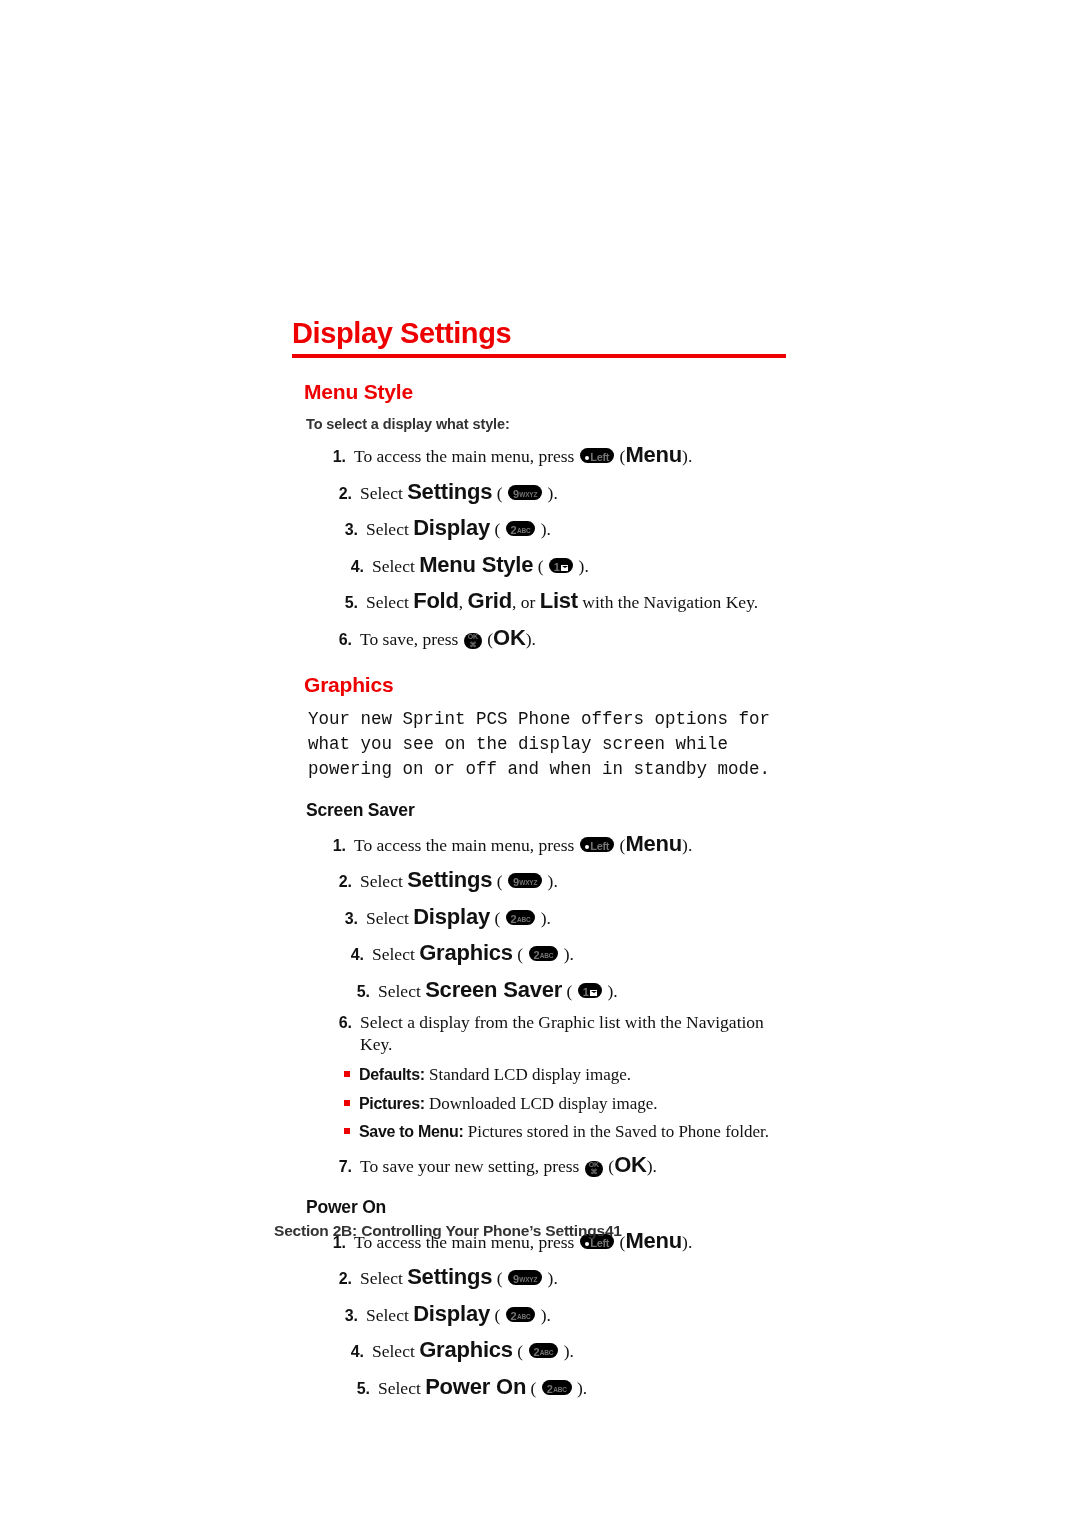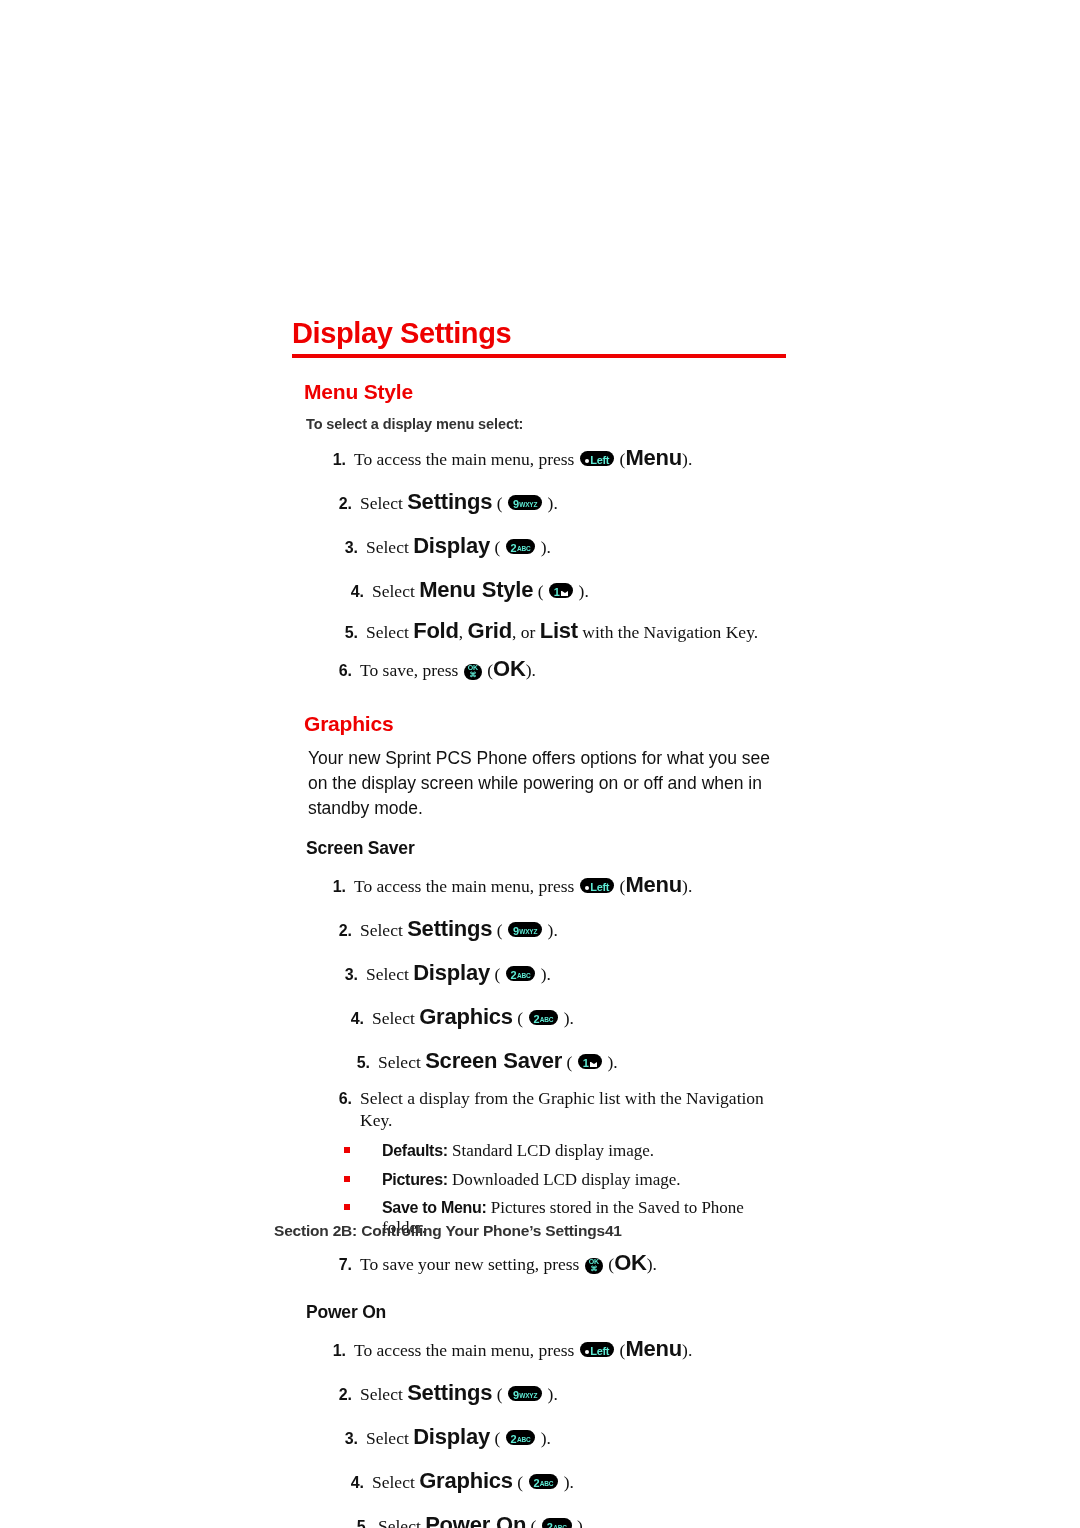--- a/index.html
+++ b/index.html
@@ -69,21 +69,21 @@
   .lead-in {
     font-family: "Liberation Sans", sans-serif;
     font-weight: bold;
     font-size: 14.5px;
     color: #333333;
     letter-spacing: -0.1px;
     margin: 12px 0 0 14px;
   }
 
   .para {
-    font-family: Liberation Sans, sans-serif;
+    font-family: Liberation Mono, monospace;
     font-size: 17.5px;
     line-height: 1.42;
     color: #111111;
     margin: 10px 0 0 16px;
     width: 470px;
   }
 
   
   .steps {
     margin: 9px 0 0 0;
@@ -123,29 +123,29 @@
   .ind-0 { margin-left: 28px; }
   .ind-1 { margin-left: 34px; }
   .ind-2 { margin-left: 40px; }
   .ind-3 { margin-left: 46px; }
   .ind-4 { margin-left: 52px; }
 
   
   .key {
     display: inline-block;
     background: #000000;
-    color: #5eead4;
+    color: #737373;
     border-radius: 9px;
     height: 15px;
     line-height: 15px;
     padding: 0 5px;
     vertical-align: 1px;
     white-space: nowrap;
     font-family: "Liberation Sans", sans-serif;
-    margin: 10px 1px;
+    margin: 0 1px;
   }
   .key .kmain {
     font-size: 11px;
     font-weight: bold;
     letter-spacing: -0.3px;
   }
   .key .ksub {
     font-size: 6.5px;
     font-weight: bold;
     letter-spacing: -0.2px;
@@ -211,21 +211,20 @@
   }
   .sub {
     display: flex;
     align-items: baseline;
     margin: 0 0 8px 0;
     font-family: "Liberation Serif", serif;
     font-size: 17px;
     line-height: 1.2;
     color: #111111;
     margin-left: 52px;
-    gap: 23px;
   }
   .sub-bullet {
     flex: 0 0 auto;
     width: 6px;
     height: 6px;
     background: #ee0000;
     margin-right: 9px;
     position: relative;
     top: -3px;
   }
@@ -256,21 +255,21 @@
 <body>
 
 <div class="page">
   <div class="content">
 
     <h1 class="h1-title">Display Settings</h1>
     <hr class="h1-rule">
 
     <div id="sections-host">
         <div class="h2-title">Menu Style</div>
-        <div class="lead-in">To select a display menu select:</div>
+        <div class="lead-in">To select a display what style:</div>
         <ul class="steps">
           <li class="step ind-0">
             <span class="step-num">1.</span>
             <span class="step-body">To access the main menu, press <span class="key"><span class="kdot"></span><span class="kmain">Left</span></span> (<span class="b">Menu</span>).</span>
           </li>
           <li class="step ind-1">
             <span class="step-num">2.</span>
             <span class="step-body">Select <span class="b">Settings</span> ( <span class="key"><span class="kmain">9</span><span class="ksub">WXYZ</span></span> ).</span>
           </li>
           <li class="step ind-2">

